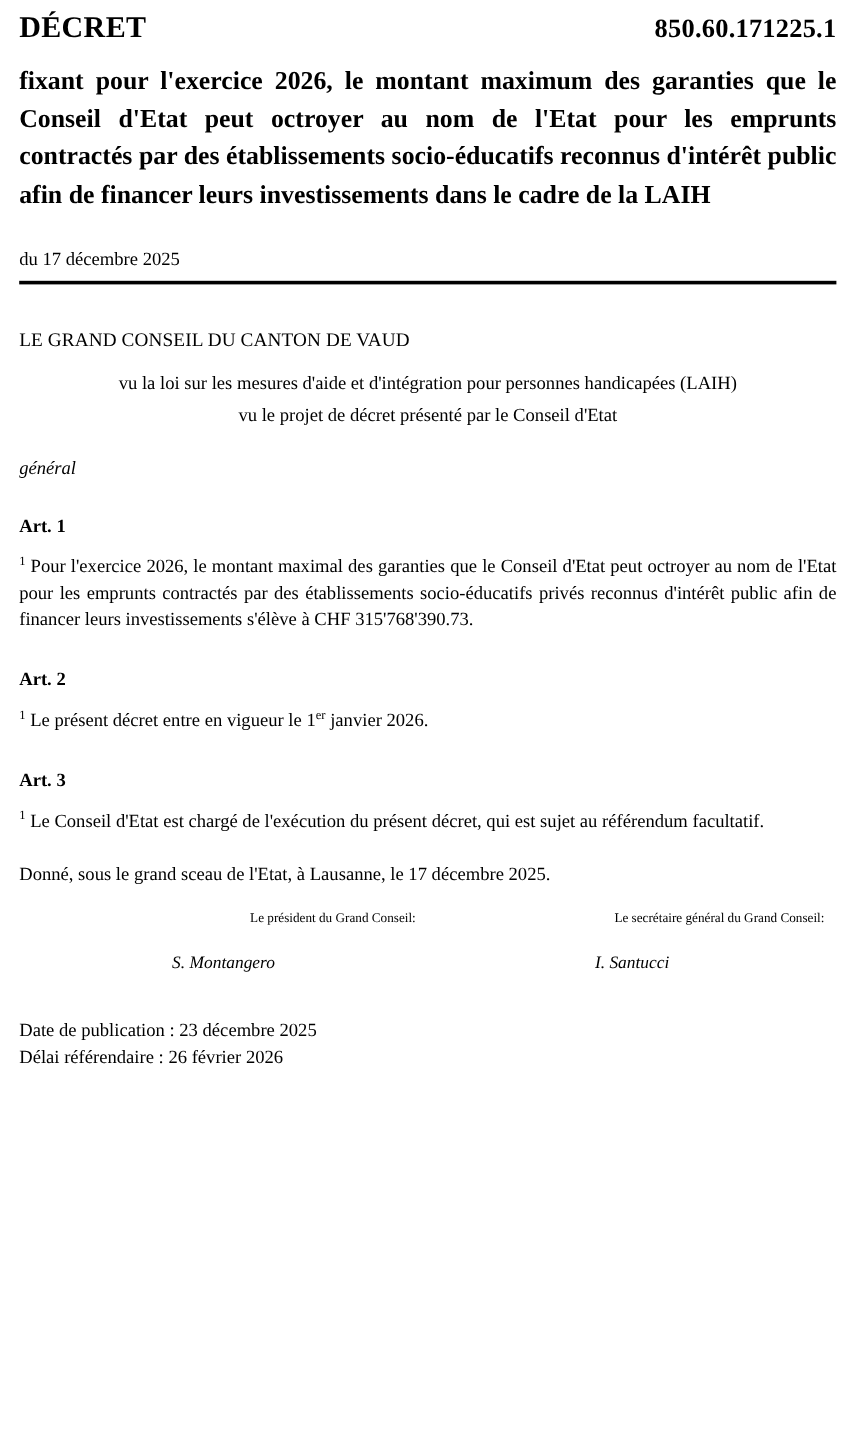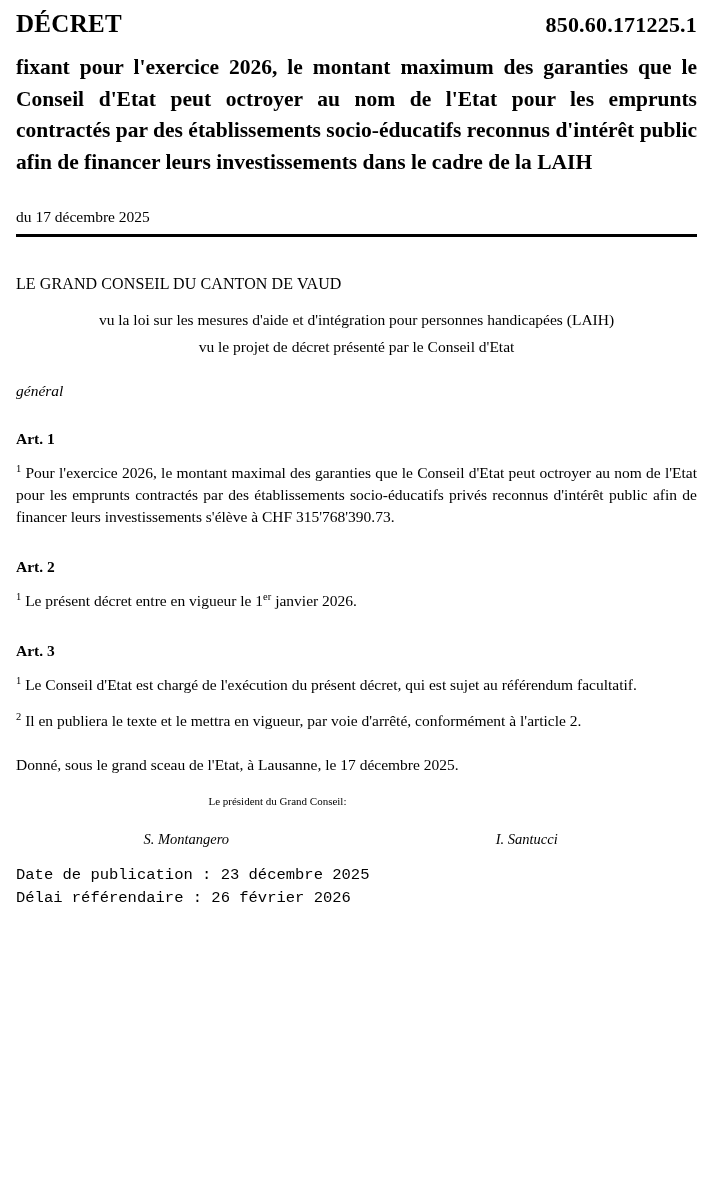--- a/index.html
+++ b/index.html
@@ -130,24 +130,23 @@
   }
   .sig-name {
     width: 50%;
     text-align: center;
     font-size: 14.5px;
     font-style: italic;
   }
 
   
   .footer {
-    margin-top: 16px;
+    margin-top: 36px;
     font-size: 15.5px;
     line-height: 1.45;
-    font-family: Liberation Mono, monospace;
   }
 </style>
 </head>
 <body>
 
 <div class="page">
 
   <div class="doc-header">
     <div class="doc-type">DÉCRET</div>
     <div class="doc-number">850.60.171225.1</div>
@@ -167,28 +166,30 @@
   <div class="decrete">général</div>
 
   <div class="art-head">Art. 1</div>
   <div class="para"><sup>1</sup> <span>Pour l'exercice 2026, le montant maximal des garanties que le Conseil d'Etat peut octroyer au nom de l'Etat pour les emprunts contractés par des établissements socio-éducatifs privés reconnus d'intérêt public afin de financer leurs investissements s'élève à CHF 315'768'390.73.</span></div>
 
   <div class="art-head">Art. 2</div>
   <div class="para"><sup>1</sup> <span>Le présent décret entre en vigueur le 1</span><span class="sup-inline">er</span><span> janvier 2026.</span></div>
 
   <div class="art-head">Art. 3</div>
   <div class="para"><sup>1</sup> <span>Le Conseil d'Etat est chargé de l'exécution du présent décret, qui est sujet au référendum facultatif.</span></div>
-  <div class="para"><sup>2</sup> <span>Il en publiera le texte et le mettra en vigueur, par voie d'arrêté, conformément à l'article 2.</span></div>
 
   <div class="given">Donné, sous le grand sceau de l'Etat, à Lausanne, le 17 décembre 2025.</div>
 
   <div class="signatures">
     <div class="sig-col">
       <span class="role">Le président du Grand Conseil:</span>
     </div>
+    <div class="sig-col">
+      <span class="role">Le secrétaire général du Grand Conseil:</span>
+    </div>
   </div>
 
   <div class="sig-names">
     <div class="sig-name">S. Montangero</div>
     <div class="sig-name">I. Santucci</div>
   </div>
 
   <div class="footer">
     <div>Date de publication : 23 décembre 2025</div>
     <div>Délai référendaire : 26 février 2026</div>

